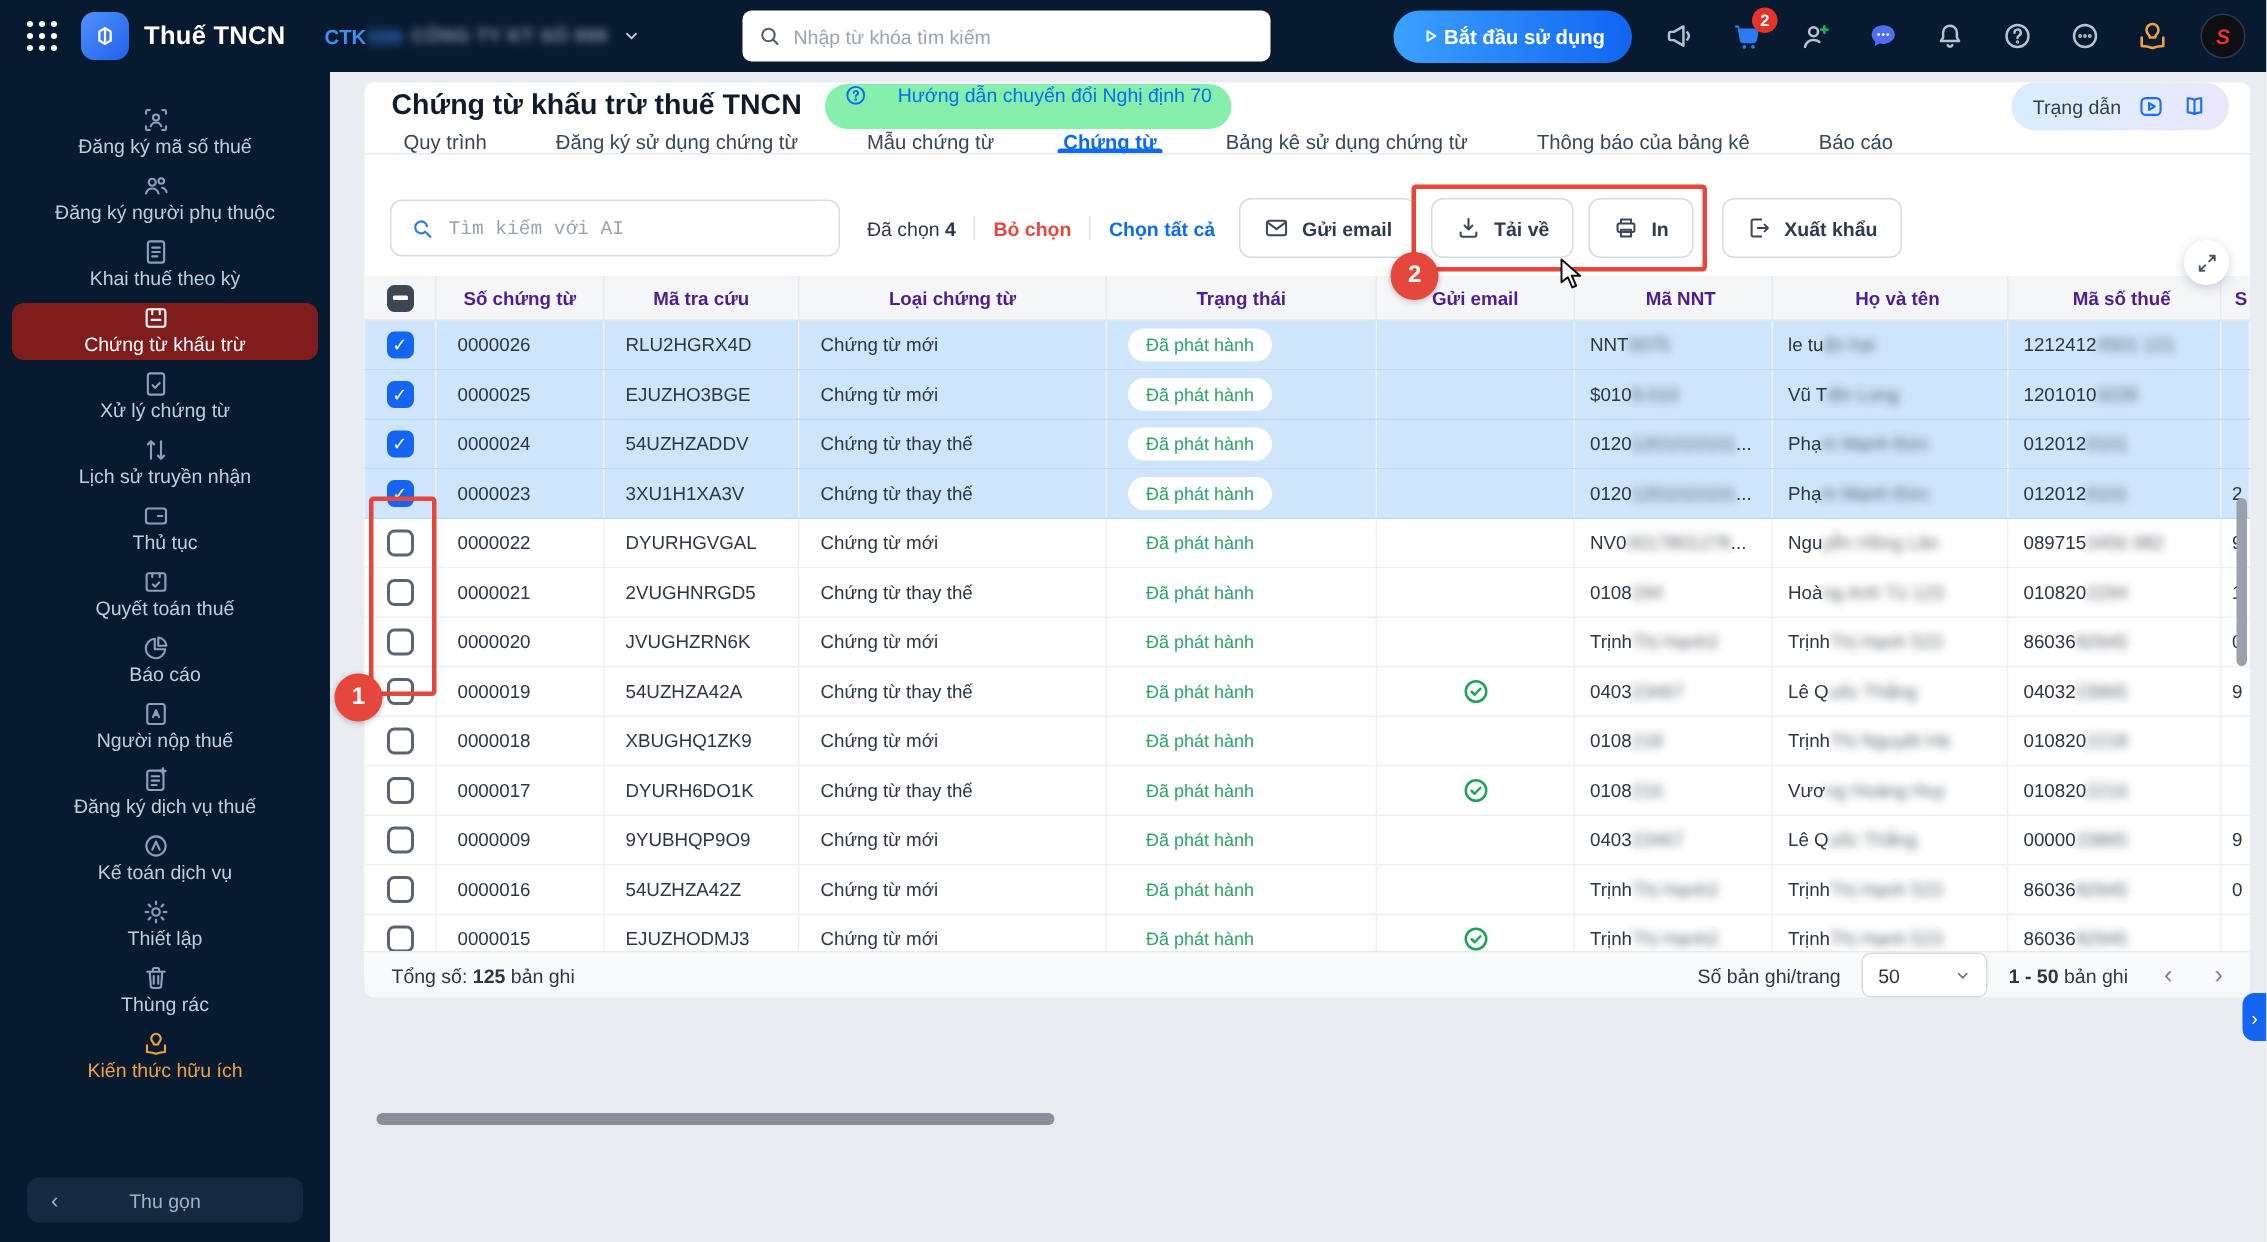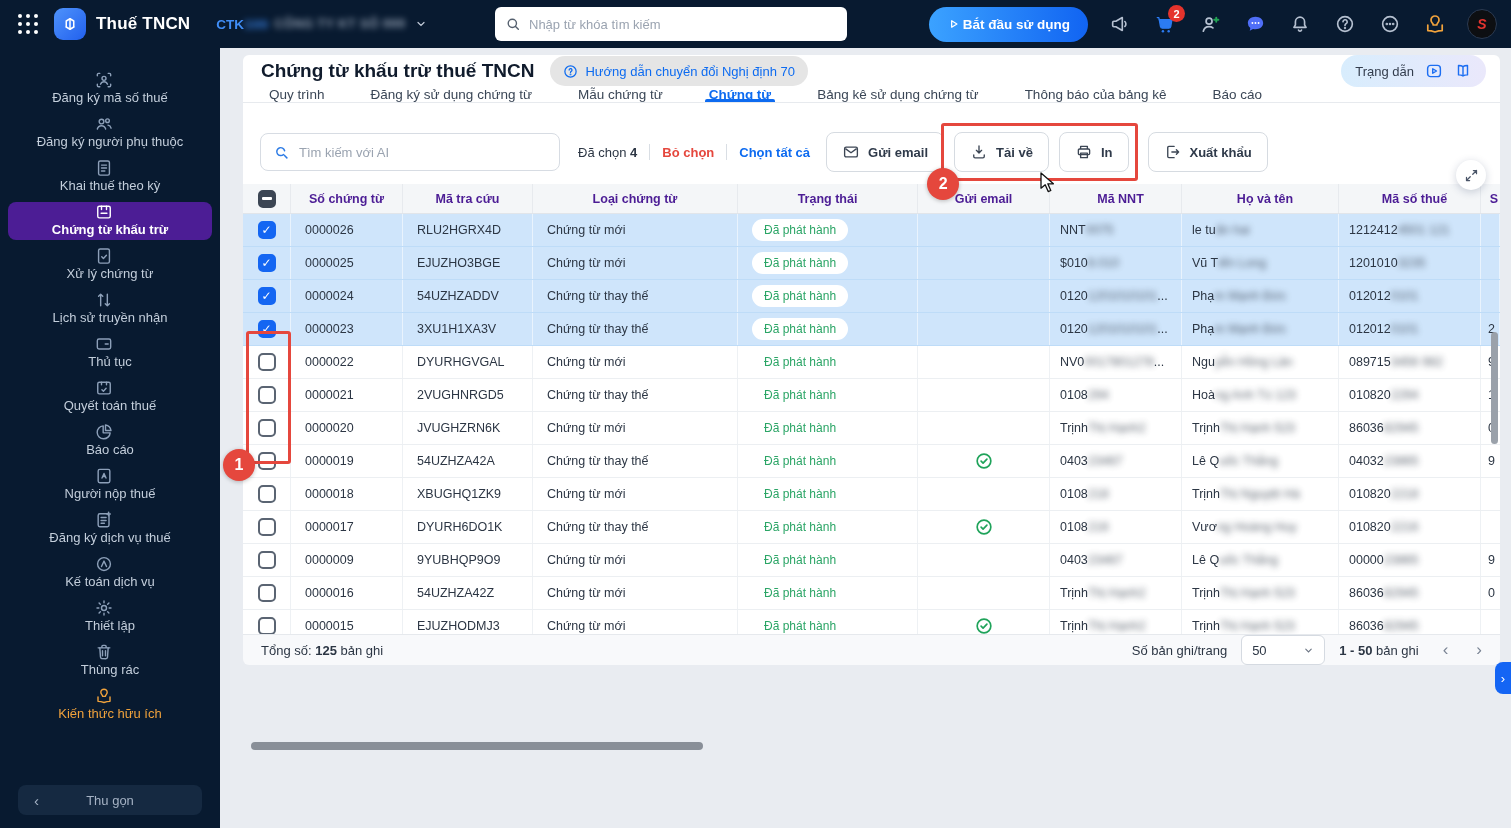--- a/index.html
+++ b/index.html
@@ -25,53 +25,53 @@
   .top-right { position:absolute; right:14px; top:0; height:48px; display:flex; align-items:center; gap:19px; }
   .start-btn { height:35px; padding:0 18px; border-radius:18px; background:linear-gradient(90deg,#3ba2ff,#1164f2); color:#fff; font-size:13.5px; font-weight:bold; display:flex; align-items:center; gap:2px; border:none; cursor:pointer; font-family:inherit; }
   .tb-icon { width:26px; height:26px; display:flex; align-items:center; justify-content:center; color:#aab6c6; cursor:pointer; position:relative; }
   .badge { position:absolute; top:-6px; right:-7px; min-width:17px; height:17px; background:#e5332c; color:#fff; font-size:11px; font-weight:bold; border-radius:9px; display:flex; align-items:center; justify-content:center; padding:0 4px; }
   .avatar { width:30px; height:30px; border-radius:50%; background:#0d0f12; border:1px solid #2a3a52; display:flex; align-items:center; justify-content:center; color:#e3342f; font-weight:bold; font-style:italic; font-size:14px; cursor:pointer; }
 
   
   .sidebar { position:absolute; left:0; top:48px; width:220px; height:780px; background:#081a30; z-index:20; padding-top:22px; }
   .side-item { height:38px; margin:0 8px 6px 8px; border-radius:8px; display:flex; align-items:center; padding:0 10px; cursor:pointer; color:#c3cedb; font-size:13px;flex-direction:column; }
   .side-item .ic { width:20px; height:20px; margin-right:12px; color:#8da0b9; flex:none; }
-  .side-item.active { background:#4c1d95; color:#fff; font-weight:bold;text-align:center; }
+  .side-item.active { background:#7f1d1d; color:#fff; font-weight:normal;text-align:center; }
   .side-item.active .ic { color:#fff; }
   .side-item.hl { color:#f0a23c; }
   .side-item.hl .ic { color:#f0a23c; }
   .collapse-btn { position:absolute; left:18px; right:18px; bottom:13px; height:30px; border-radius:8px; background:#152941; color:#a5b2c4; font-size:13px; display:flex; align-items:center; justify-content:center; cursor:pointer; }
   .collapse-btn .chev { position:absolute; left:16px; font-size:15px; }
 
   
   .main { position:absolute; left:220px; top:48px; width:1291px; height:780px; background:#e9ecf1; }
   .card { position:absolute; left:23px; top:7px; width:1257px; height:604px; background:#fff; border-radius:6px; display:flex; flex-direction:column; }
   .title-row { height:52px; display:flex; align-items:center; padding:0 14px 0 18px; }
   .page-title { font-size:19px; font-weight:bold; color:#101b2c; }
-  .nd70-pill { margin-left:16px; height:30px; border-radius:15px; background:#e5e5e5; color:#0d6bf0; font-size:13px; display:flex; align-items:center; gap:7px; padding:0 13px; cursor:pointer; }
+  .nd70-pill { margin-left:16px; height:30px; border-radius:15px; background:#86efac; color:#0d6bf0; font-size:13px; display:flex; align-items:flex-start; gap:20px; padding:0 13px; cursor:pointer; }
   .help-pill { margin-left:auto; height:32px; border-radius:16px; background:linear-gradient(90deg,#d8edfd,#eae8fb); color:#333d4d; font-size:13px; display:flex; align-items:center; gap:11px; padding:0 14px; cursor:pointer; }
   .help-pill .hic { color:#1c6ef2; }
 
   .tabs-row { height:48px; border-bottom:1px solid #e7eaee; display:flex; align-items:stretch; padding:0 26px; gap:46px; }
   .tab { display:flex; align-items:center; font-size:13.5px; color:#3a4656; cursor:pointer; position:relative; white-space:nowrap; }
   .tab.active { color:#0d6bf0; font-weight:bold; }
   .tab.active::after { content:""; position:absolute; left:-4px; right:-4px; bottom:0; height:3px; background:#0d6bf0; border-radius:2px 2px 0 0; }
 
   .banner { margin:15px 14px 0 17px; height:66px; border-radius:10px; background:linear-gradient(100deg,#d8e6fa 0%,#e7effc 55%,#dbe4fb 100%); display:flex; align-items:center; padding:0 16px; position:relative; overflow:hidden; }
   .banner::before { content:""; position:absolute; left:57%; top:-20px; width:60px; height:110px; background:rgba(255,255,255,.5); transform:skewX(-22deg); }
   .banner::after { content:""; position:absolute; left:63%; top:-20px; width:120px; height:110px; background:rgba(255,255,255,.35); transform:skewX(-22deg); }
   .bot { width:38px; height:38px; border-radius:50%; background:radial-gradient(circle at 50% 40%,#ffffff 55%,#cfe0fb); box-shadow:0 2px 6px rgba(40,90,180,.25); display:flex; align-items:center; justify-content:center; position:relative; }
   .bot .spark { position:absolute; top:-4px; right:-5px; color:#f6a62a; font-size:12px; }
   .banner-text { margin-left:13px; font-size:13.5px; font-weight:bold; color:#1f6bf2; position:relative; z-index:2; }
   .expand-fab { position:absolute; left:1213px; top:105px; width:30px; height:30px; border-radius:50%; background:#fff; box-shadow:0 2px 8px rgba(30,50,90,.22); display:flex; align-items:center; justify-content:center; color:#4a5568; cursor:pointer; z-index:5; }
 
   
   .toolbar { margin:14px 14px 0 17px; height:40px; display:flex; align-items:center; }
   .ai-search { width:300px; height:38px; border:1px solid #d7dce3; border-radius:8px; display:flex; align-items:center; padding:0 12px; gap:9px; }
-  .ai-search input { border:none; outline:none; flex:1; font-size:13px; font-family:Liberation Sans, sans-serif; color:#333; }
+  .ai-search input { border:none; outline:none; flex:1; font-size:13px; font-family:Liberation Mono, monospace; color:#333; }
   .ai-search input::placeholder { color:#9aa3b0; }
   .sel-info { margin-left:18px; font-size:13px; color:#2c3644; white-space:nowrap; }
   .sel-info b { font-weight:bold; }
   .vsep { width:1px; height:16px; background:#d9dee4; margin:0 12px; }
   .link-red { color:#e5473d; font-weight:bold; font-size:13px; cursor:pointer; white-space:nowrap; }
   .link-blue { color:#0d6bf0; font-weight:bold; font-size:13px; cursor:pointer; white-space:nowrap; }
   .tbtn { height:40px; border:1px solid #d6dbe1; background:#fff; border-radius:8px; display:flex; align-items:center; gap:8px; padding:0 15px; font-size:13px; font-weight:bold; color:#2f3a4a; cursor:pointer; font-family:inherit; white-space:nowrap; }
   .tbtn .bic { color:#3c4654; }
   .anno2-wrap { position:relative; display:flex; gap:10px; margin-left:10px; }
   .anno2-rect { position:absolute; left:-13px; right:-9px; top:-9px; bottom:-9px; border:3px solid #e5473d; border-radius:3px; pointer-events:none; z-index:8; }

